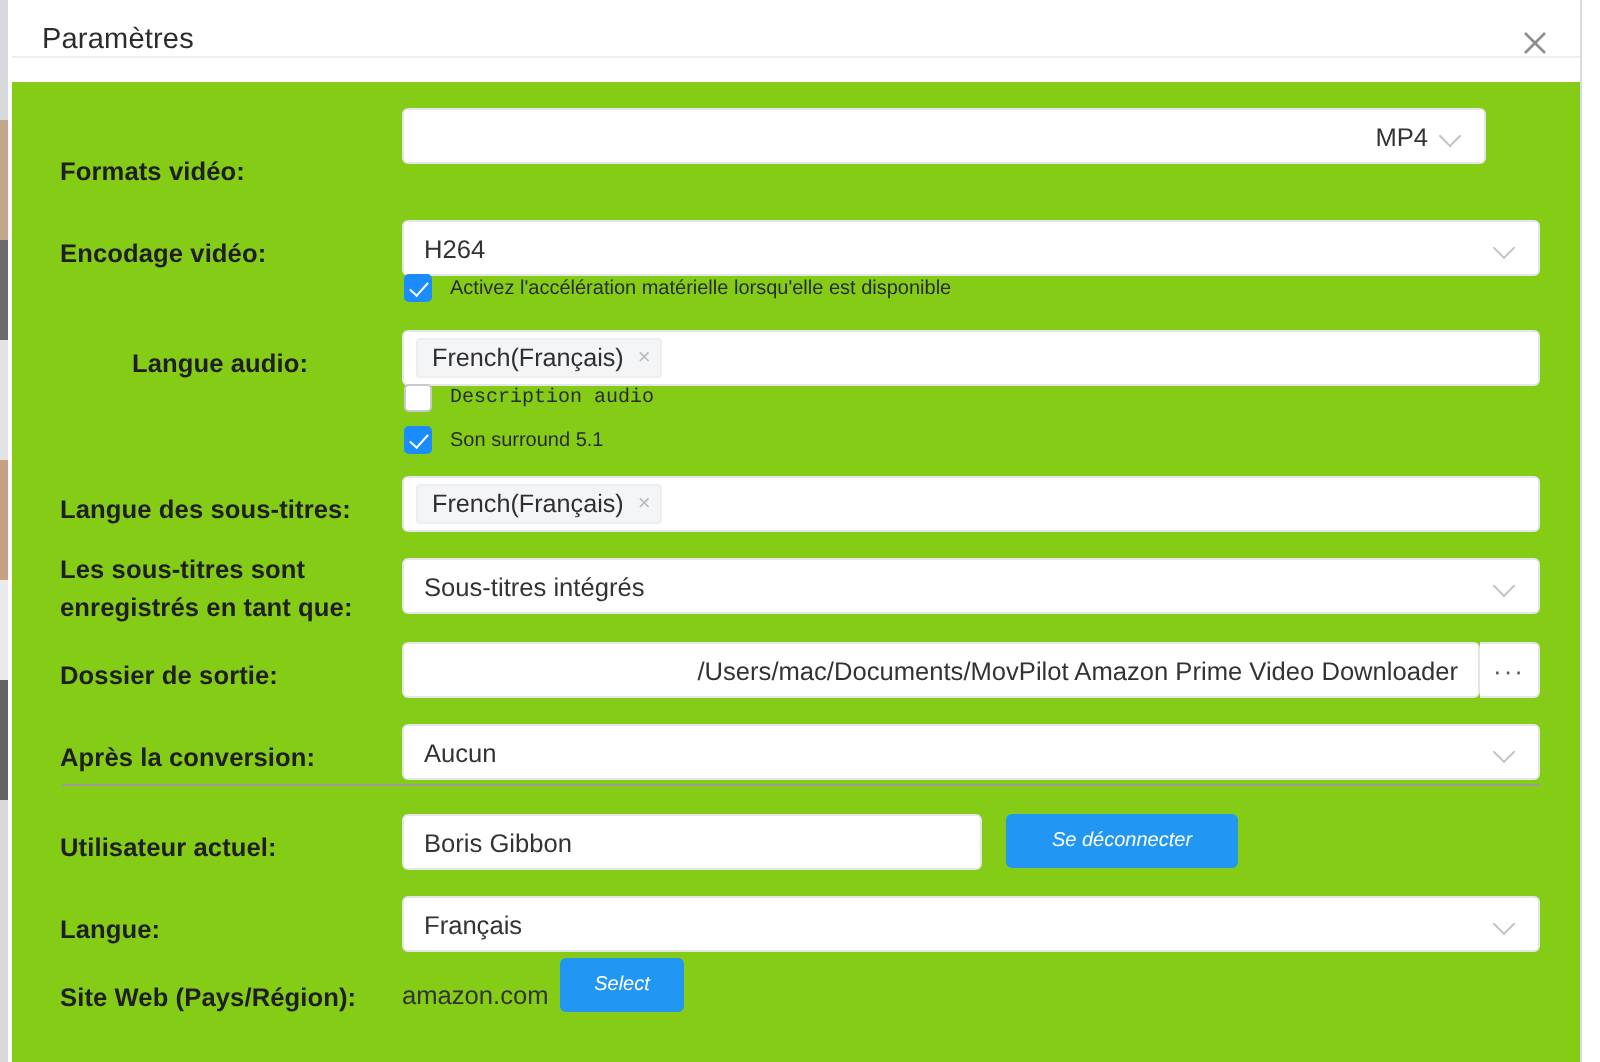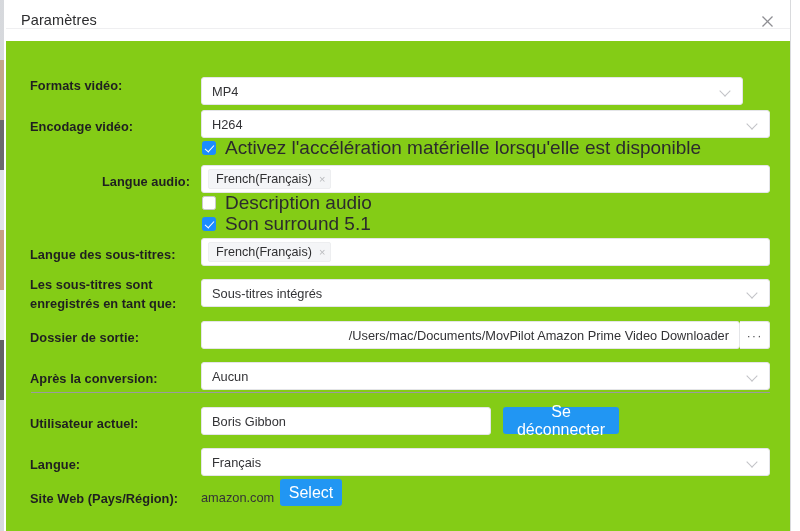--- a/index.html
+++ b/index.html
@@ -129,21 +129,21 @@
     color: #b9babd;
     font-size: 11px;
     line-height: 1;
     cursor: pointer;
   }
 
   
   .cb-line {
     position: absolute;
     display: flex; align-items: center;
-    font-size: 19px; color: #2b2b2d;
+    font-size: 10px; color: #2b2b2d;
     cursor: pointer;
   }
   .cb {
     width: 14px; height: 14px;
     border-radius: 2.5px;
     border: 1px solid #c9cacd;
     background: #ffffff;
     margin-right: 9px;
     flex: 0 0 auto;
     position: relative;
@@ -177,24 +177,25 @@
     cursor: pointer;
   }
 
   
   .btn-primary {
     position: absolute;
     background: #2196f3;
     color: #ffffff;
     border: none;
     border-radius: 3px;
-    font-size: 16px;
+    font-size: 10px;
     font-family: "Liberation Sans", sans-serif;
     display: flex; align-items: center; justify-content: center;
     cursor: pointer;
+    font-style: italic;
   }
 
   .divider {
     position: absolute;
     height: 1px;
     background: #9a9b9f;
   }
 
   .plain-text {
     position: absolute;
@@ -218,45 +219,45 @@
       <svg width="13" height="13" viewBox="0 0 13 13" aria-hidden="true">
         <line x1="1.5" y1="1.5" x2="11.5" y2="11.5" stroke="#8e8e93" stroke-width="1.3"></line>
         <line x1="11.5" y1="1.5" x2="1.5" y2="11.5" stroke="#8e8e93" stroke-width="1.3"></line>
       </svg>
     </div>
   </div>
 
   <div class="form">
 
     <div class="label" style="left:24px; top:35px; width:150px; text-align:left;">Formats vidéo:</div>
-    <div class="control" style="left:195px; top:36px; width:542px;">
+    <div class="control" style="left:195px; top:13px; width:542px;text-align:right;">
       <span class="val">MP4</span>
       <span class="chev"></span>
     </div>
 
     <div class="label" style="left:24px; top:76px; width:160px; text-align:left;">Encodage vidéo:</div>
     <div class="control" style="left:195px; top:69px; width:569px;">
       <span class="val">H264</span>
       <span class="chev"></span>
     </div>
 
     <div class="cb-line" style="left:196px; top:96px;">
       <span class="cb checked"></span>
       <span>Activez l'accélération matérielle lorsqu'elle est disponible</span>
     </div>
 
-    <div class="label" style="left:24px; top:131px; width:160px; text-align:right;">Langue audio:</div>
+    <div class="label" style="left:24px; top:131px; width:160px; text-align:center;">Langue audio:</div>
     <div class="tagfield" style="left:195px; top:124px; width:569px;">
       <span class="tag">
         <span>French(Français)</span>
         <span class="x">×</span>
       </span>
     </div>
 
-    <div class="cb-line" style="left:196px; top:151px;">
+    <div class="cb-line" style="left:196px; top:151px;font-family:Liberation Mono, monospace;">
       <span class="cb"></span>
       <span>Description audio</span>
     </div>
 
     <div class="cb-line" style="left:196px; top:172px;">
       <span class="cb checked"></span>
       <span>Son surround 5.1</span>
     </div>
 
     <div class="label" style="left:24px; top:204px; width:180px; text-align:left;">Langue des sous-titres:</div>

